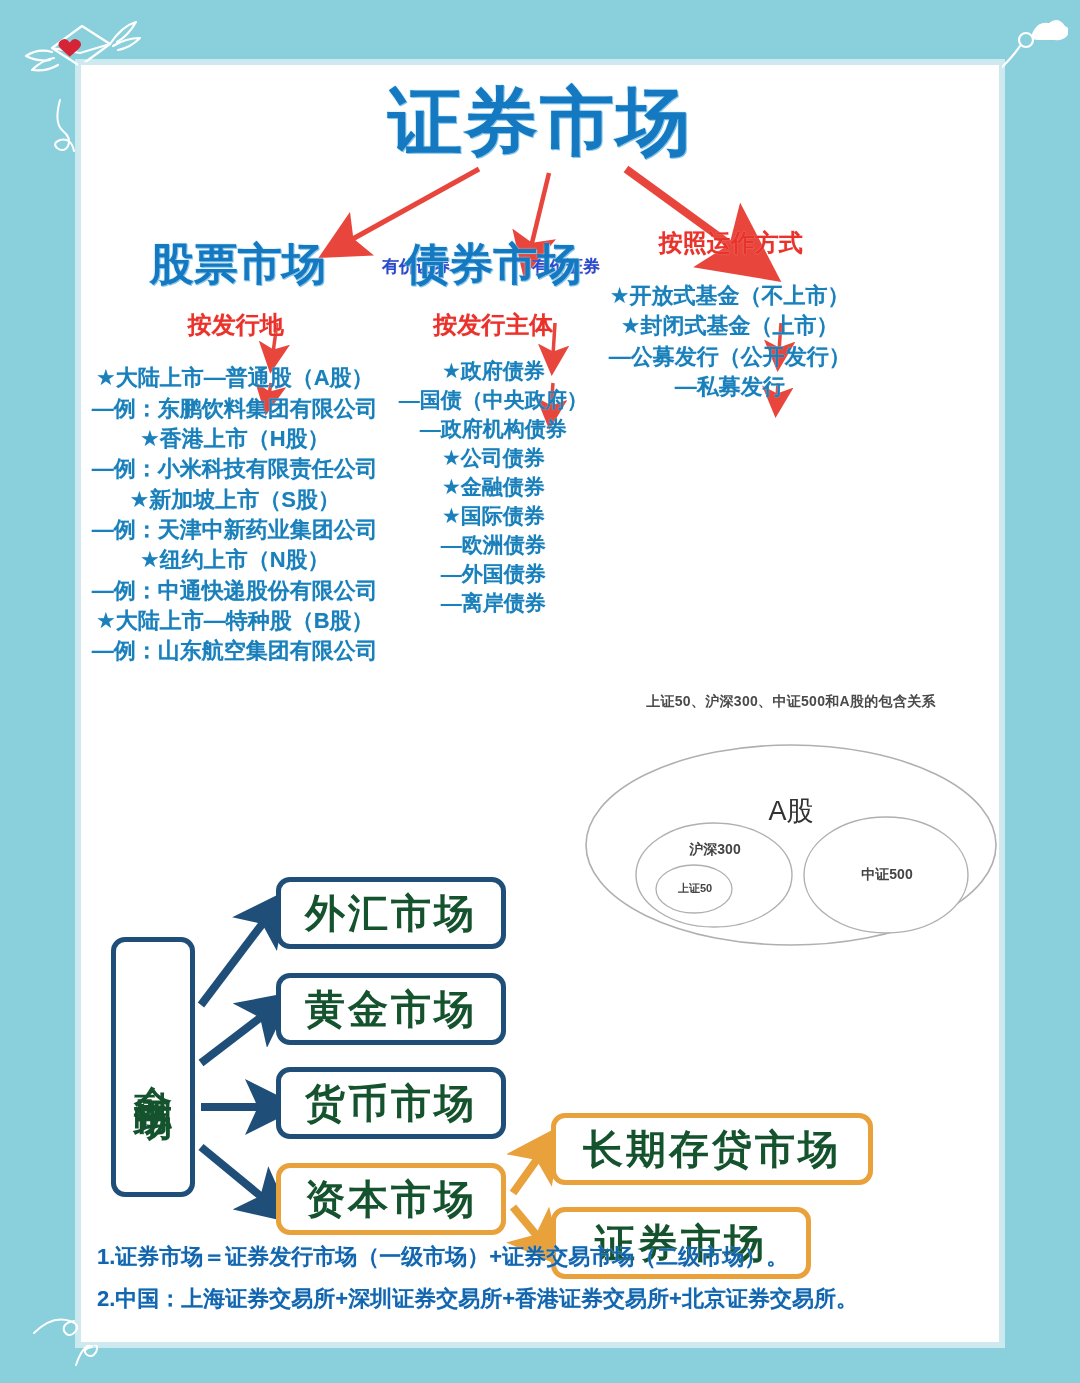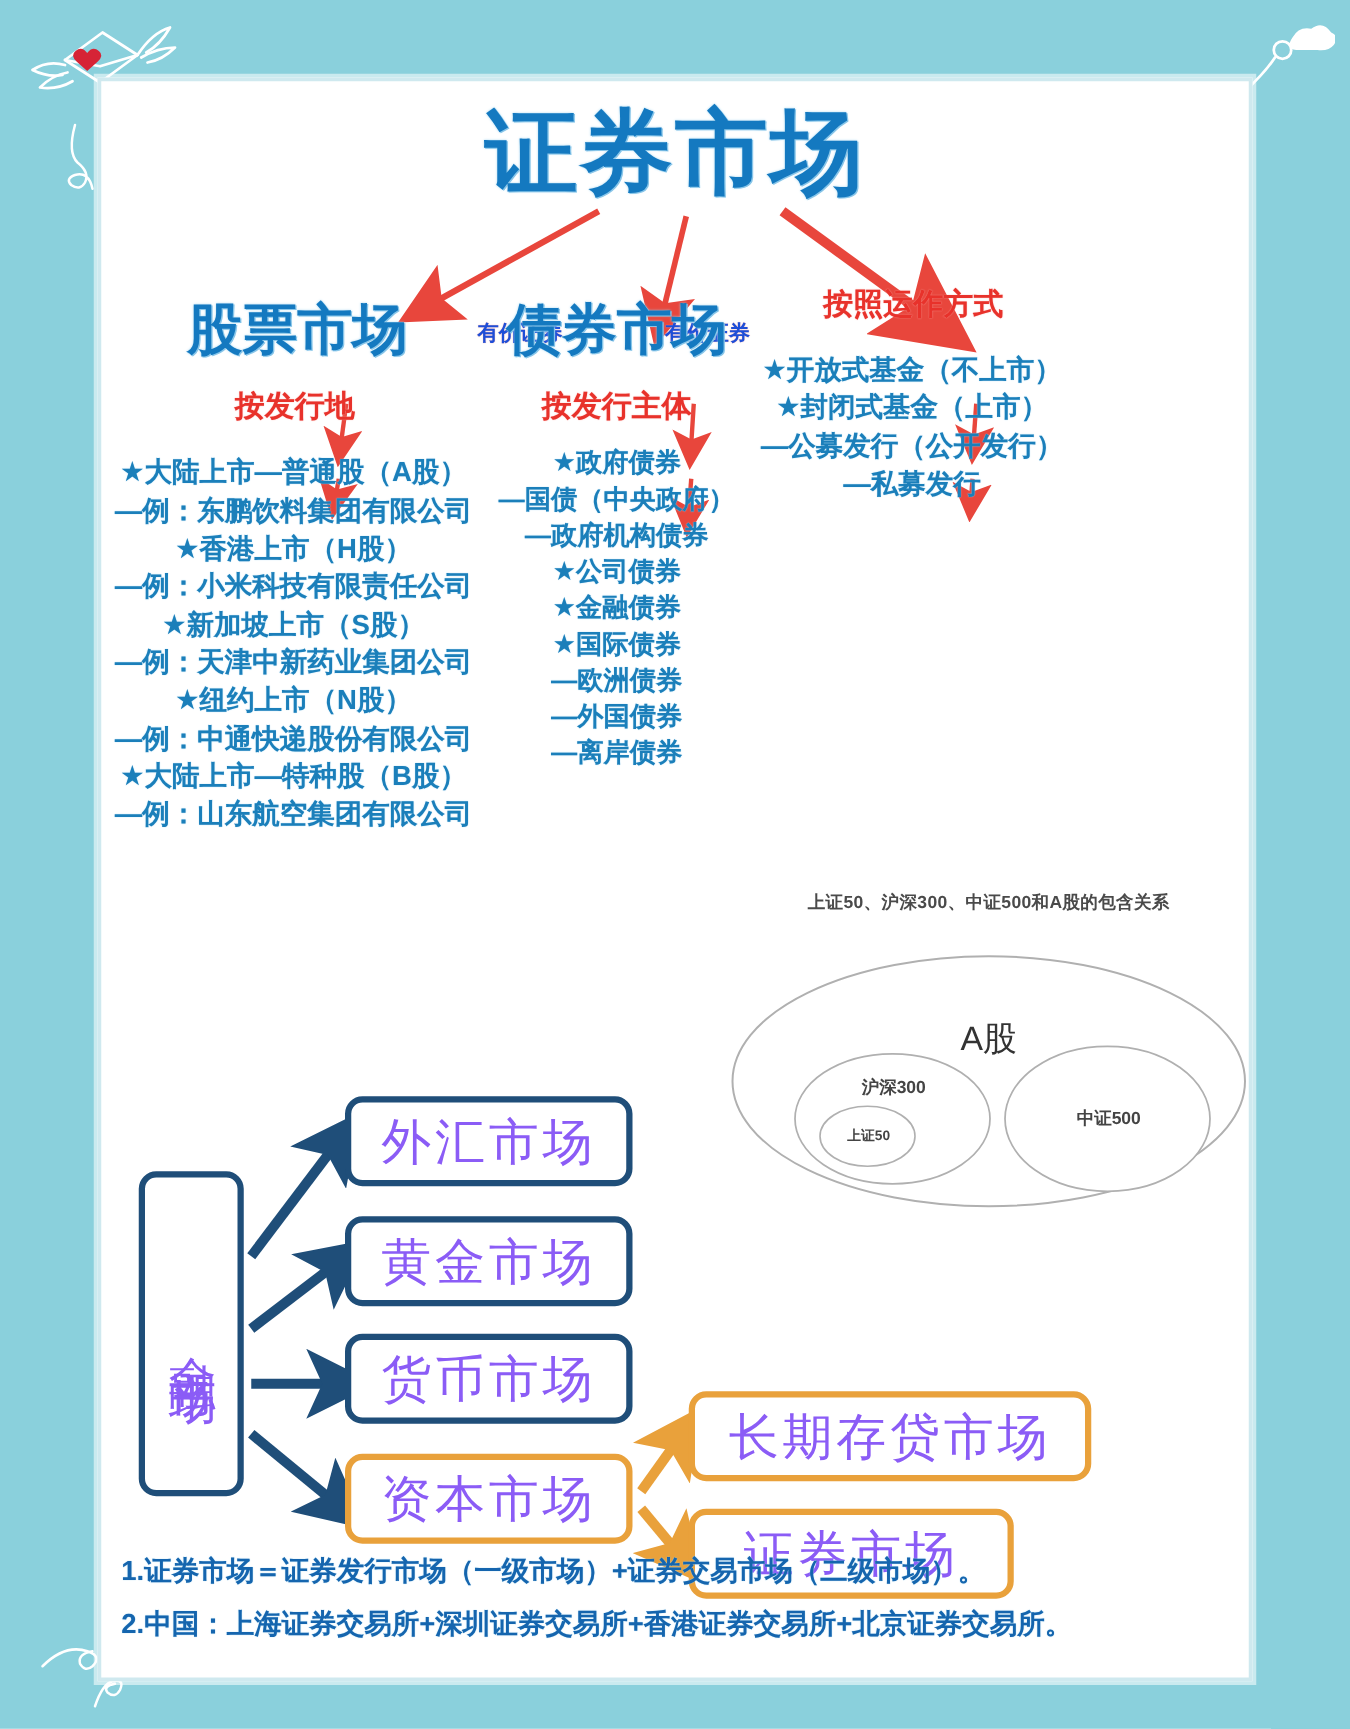--- a/index.html
+++ b/index.html
@@ -105,21 +105,21 @@
     text-shadow:0 0 1px #9fd3ef;
     white-space:nowrap;
   }
   #list-stock{ font-size:22px; margin-top:22px; margin-left:2px; }
   #list-bond { font-size:21px; margin-top:16px; margin-left:0px; }
   #list-fund { font-size:22px; margin-top:22px; margin-left:-6px; }
 
   
   #venn{
     position:absolute;
-    left:500px; top:648px;
+    left:500px; top:628px;
     width:420px; height:260px;
   }
   #venn-caption{
     position:absolute;
     left:0; top:0; width:420px;
     text-align:center;
     font-size:14px;
     font-weight:bold;
     color:#4a4a4a;
     letter-spacing:.3px;
@@ -132,22 +132,22 @@
     width:924px; height:420px;
   }
   .fbox{
     position:absolute;
     background:#fff;
     border:5px solid #1f4e79;
     border-radius:14px;
     display:flex;
     align-items:center;
     justify-content:center;
-    color:#8b5cf6;
-    font-weight:normal;
+    color:#14532d;
+    font-weight:bold;
     font-size:40px;
     letter-spacing:3px;
   }
   .fbox.orange{ border-color:#e9a13b; }
 
   #box-financial{
     left:30px; top:82px;
     width:84px; height:260px;
     writing-mode:vertical-rl;
     letter-spacing:6px;

